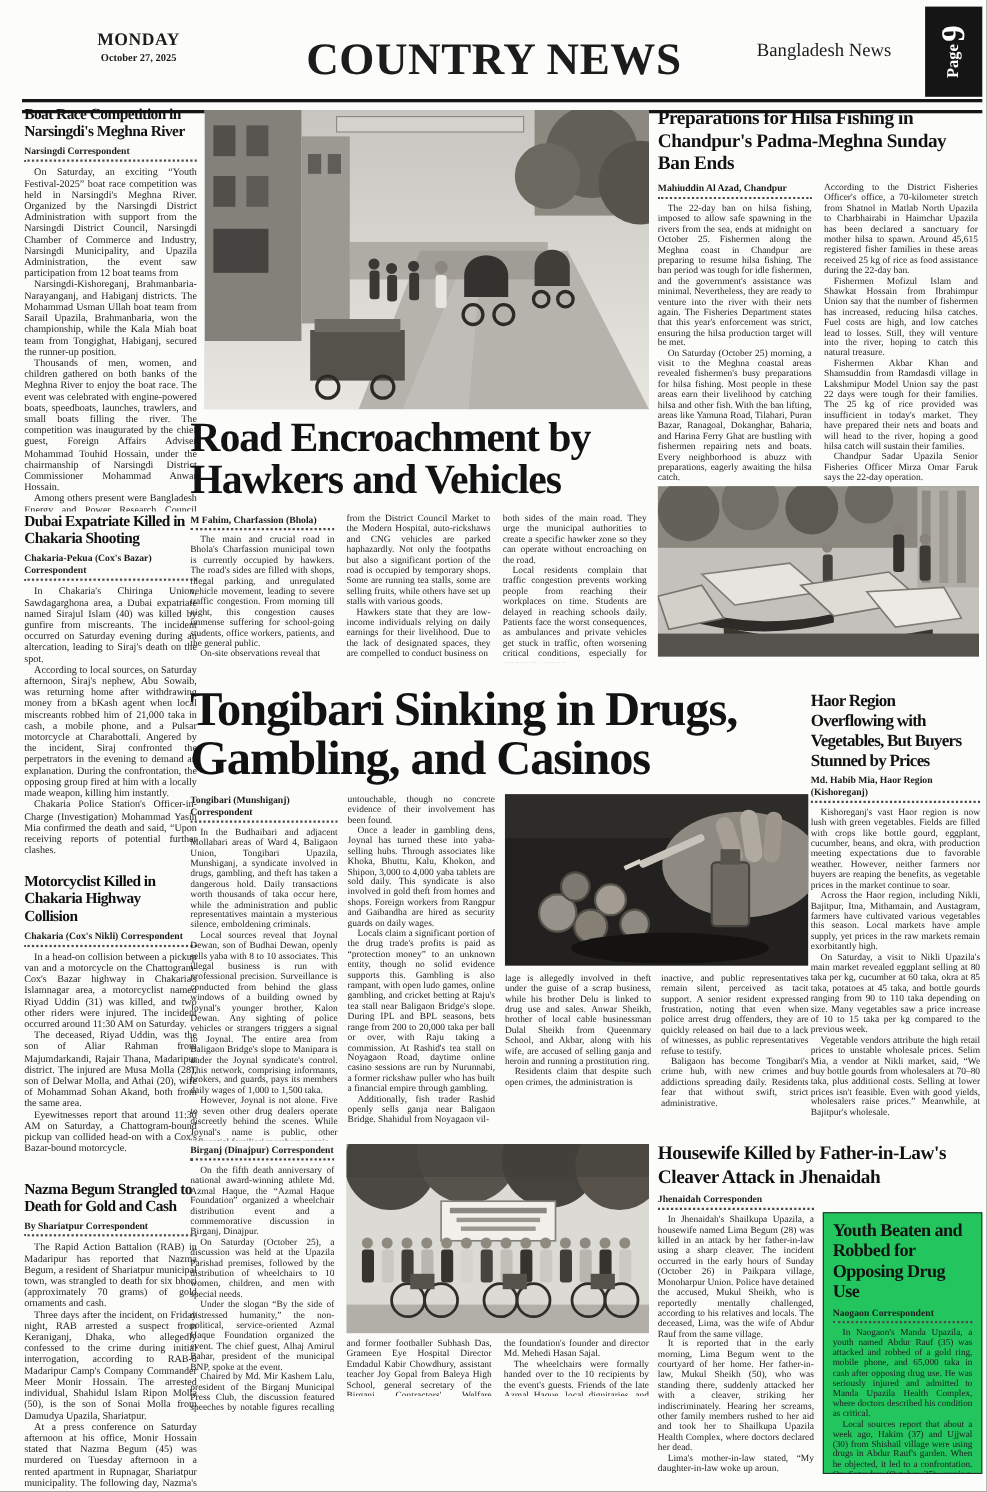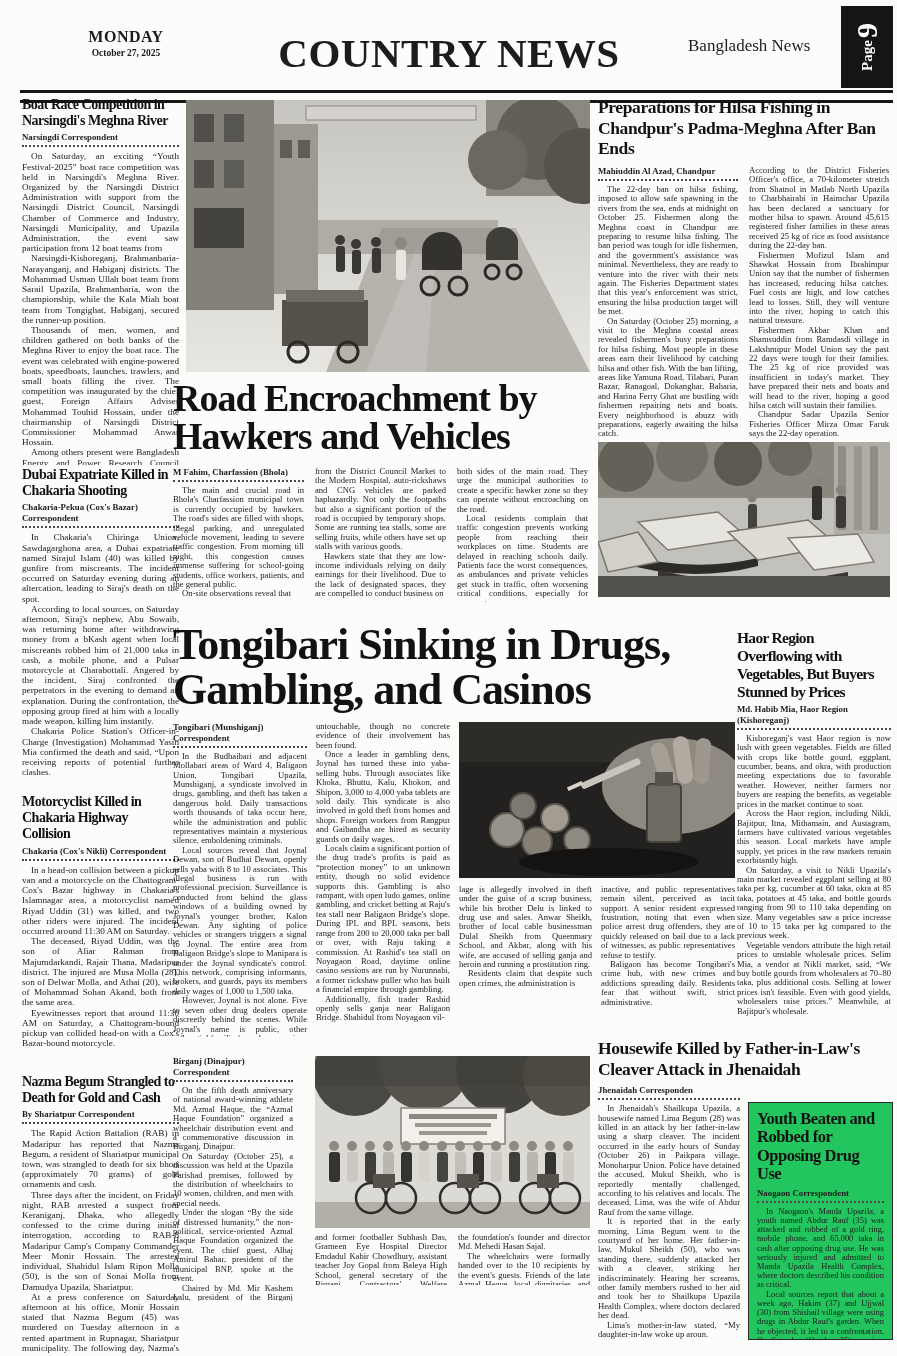--- a/index.html
+++ b/index.html
@@ -46,21 +46,21 @@
   #a-road{left:173px;top:379px;width:417px;height:242px;}
   #a-road .col{width:131px;height:135px;}
   #a-tong{left:173px;top:623px;width:562px;height:414px;}
   .tong-row{display:flex;gap:9px;margin-top:9px;}
   .tong-c1,.tong-c2{width:134px;height:330px;overflow:hidden;}
   .tong-right{width:276px;}
   .tong-sub{display:flex;gap:9px;margin-top:7px;}
   .tong-c3{width:133px;height:165px;overflow:hidden;}
   .tong-c4{width:134px;height:165px;overflow:hidden;}
   #a-wheel{left:173px;top:1040px;width:417px;height:314px;}
-  .wheel-row{display:flex;gap:22px;margin-top:16px;}
+  .wheel-row{display:flex;gap:11px;margin-top:0;}
   .wheel-c1{width:131px;height:245px;overflow:hidden;}
   .wheel-right{width:275px;}
   .wheel-sub{display:flex;gap:11px;margin-top:5px;}
   .wheel-c2,.wheel-c3{width:132px;height:52px;overflow:hidden;}
   #a-hilsa{left:598px;top:97px;width:292px;height:341px;}
   #a-hilsa .colrow{margin-top:7px;}
   #a-hilsa .col{width:140px;height:285px;}
   #photo-boats{left:598px;top:442px;width:292px;height:155px;}
   #a-haor{left:737px;top:601px;width:154px;height:437px;margin-top:28px;}
   #a-house{left:598px;top:1038px;width:292px;height:318px;}
@@ -328,21 +328,21 @@
           <div class="wheel-c3 cont">
               <p>the foundation's founder and director Md. Mehedi Hasan Sajal.</p>
               <p>The wheelchairs were formally handed over to the 10 recipients by the event's guests. Friends of the late Azmal Haque, local dignitaries, and media representatives were present.</p>
             </div>
         </div>
       </div>
     </div>
   </section>
 
   <section class="abs" id="a-hilsa">
-    <h2 class="hl hl-hilsa">Preparations for Hilsa Fishing in Chandpur's Padma-Meghna After Ban Ends</h2>
+    <h2 class="hl hl-hilsa">Preparations for Hilsa Fishing in Chandpur's Padma-Meghna Sunday Ban Ends</h2>
     <div class="colrow body fs9">
       <div class="col">
         <div class="byline">Mahiuddin Al Azad, Chandpur</div>
         <div>
             <p>The 22-day ban on hilsa fishing, imposed to allow safe spawning in the rivers from the sea, ends at midnight on October 25. Fishermen along the Meghna coast in Chandpur are preparing to resume hilsa fishing. The ban period was tough for idle fishermen, and the government's assistance was minimal. Nevertheless, they are ready to venture into the river with their nets again. The Fisheries Department states that this year's enforcement was strict, ensuring the hilsa production target will be met.</p>
             <p>On Saturday (October 25) morning, a visit to the Meghna coastal areas revealed fishermen's busy preparations for hilsa fishing. Most people in these areas earn their livelihood by catching hilsa and other fish. With the ban lifting, areas like Yamuna Road, Tilabari, Puran Bazar, Ranagoal, Dokanghar, Baharia, and Harina Ferry Ghat are bustling with fishermen repairing nets and boats. Every neighborhood is abuzz with preparations, eagerly awaiting the hilsa catch.</p>
           </div>
       </div>
       <div class="col cont">
           <p>According to the District Fisheries Officer's office, a 70-kilometer stretch from Shatnol in Matlab North Upazila to Charbhairabi in Haimchar Upazila has been declared a sanctuary for mother hilsa to spawn. Around 45,615 registered fisher families in these areas received 25 kg of rice as food assistance during the 22-day ban.</p>

